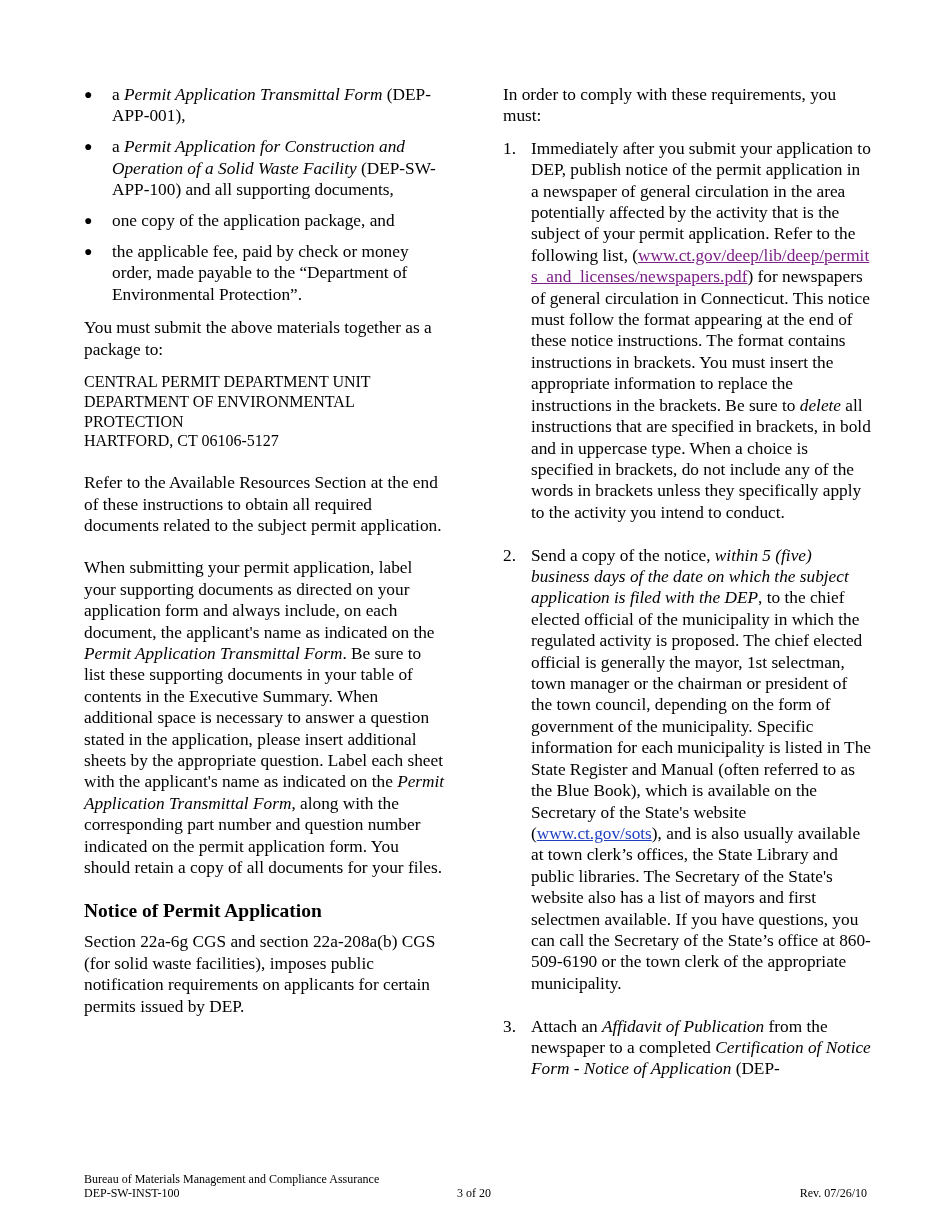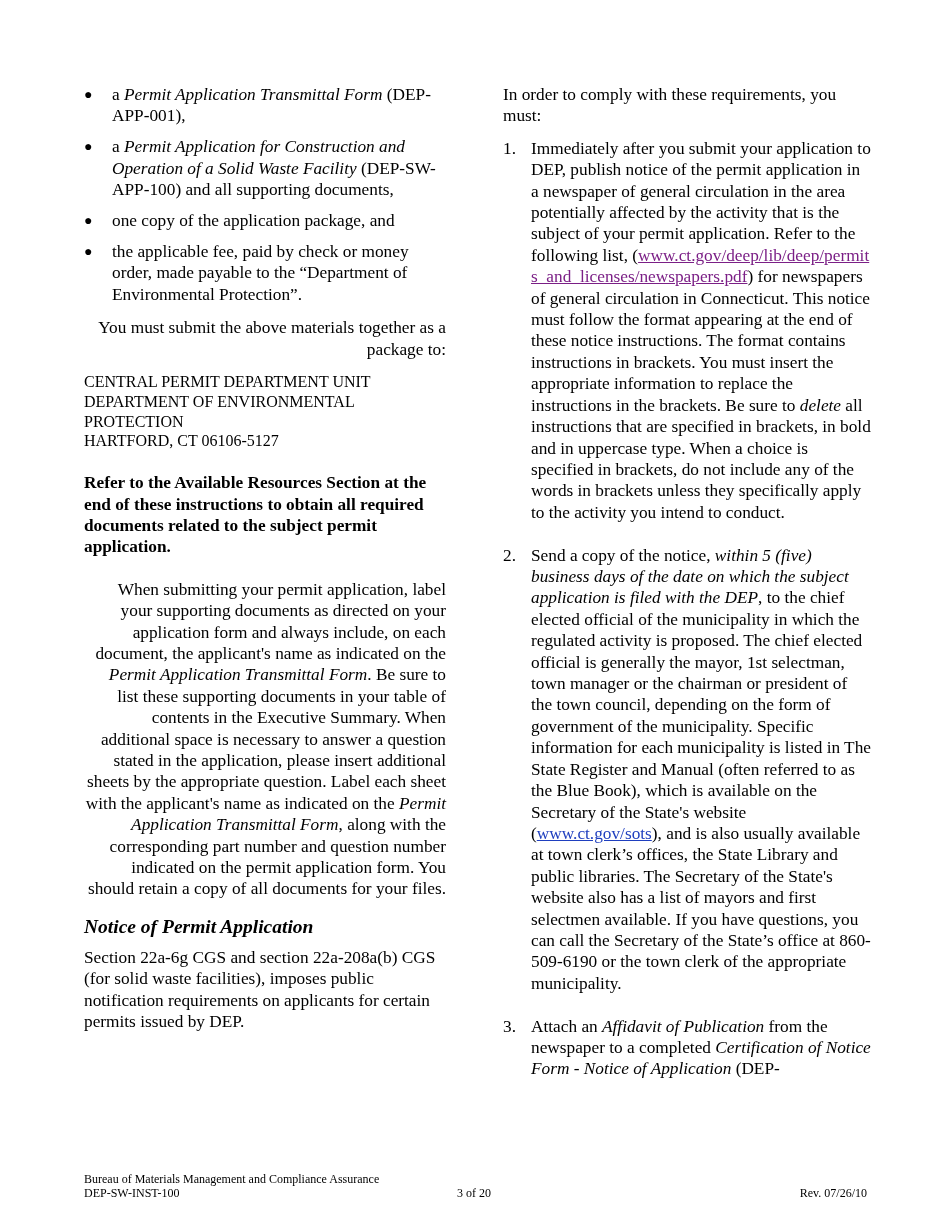--- a/index.html
+++ b/index.html
@@ -7,23 +7,23 @@
          font-family:"Liberation Serif", "DejaVu Serif", serif; color:#000; }
   .col { position:absolute; top:84px; font-size:17.3px; line-height:21.4px; }
   .col-left { left:84px; width:362px; }
   .col-right { left:503px; width:368px; }
   p { margin:0; }
   i { font-style:italic; }
   .bullets { list-style:none; margin:0; padding:0; }
   .bullets li { position:relative; padding-left:28px; margin-bottom:9.5px; }
   .bullets li .dot { position:absolute; left:0; top:0; font-size:14px; }
   .addr { font-size:16px; line-height:19.8px; margin-top:12px; }
-  .bold-note { font-weight:bold; margin-top:21px; }
-  .para { margin-top:21px;text-align:right; }
-  .heading { font-weight:bold; font-size:19.5px; margin-top:15px; line-height:24px;font-style:italic; }
+  .bold-note { font-weight:normal; margin-top:21px; }
+  .para { margin-top:21px; }
+  .heading { font-weight:bold; font-size:19.5px; margin-top:21px; line-height:24px; }
   .after-heading { margin-top:8px; }
   .numlist { list-style:none; margin:0; padding:0; margin-top:11px; }
   .numlist li { position:relative; padding-left:28px; }
   .numlist li .num { position:absolute; left:0; top:0; }
   .numlist li + li { margin-top:21.5px; }
   a.visited { color:#7b1f86; text-decoration:underline; }
   a.link { color:#1f3fbf; text-decoration:underline;margin-top:40px; }
   .footer { position:absolute; left:84px; top:1172px; width:783px;
             font-size:12px; line-height:14px; }
   .footer .r2 { display:flex; justify-content:space-between; }

